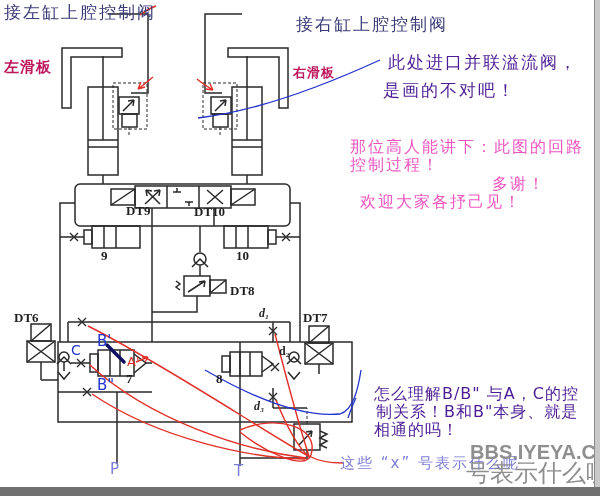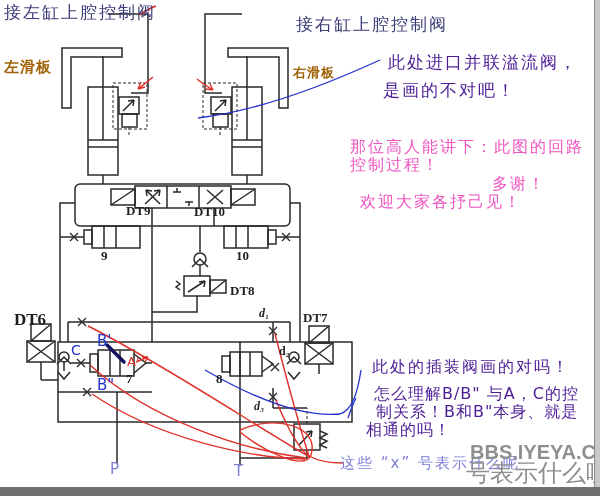--- a/index.html
+++ b/index.html
@@ -1,21 +1,21 @@
 <!DOCTYPE html>
 <html><head>
 <meta charset="utf-8">
 <style>
   html,body{margin:0;padding:0;}
   #canvas{position:relative;width:600px;height:496px;background:#ffffff;overflow:hidden;
           font-family:"DejaVu Sans",sans-serif;}
   .lbl{position:absolute;white-space:nowrap;line-height:1.1;}
   .ink{color:#1f1f1f;font-family:"Liberation Serif",serif;font-weight:bold;}
   .title{color:#3c3c78;font-size:17px;letter-spacing:2px;}
-  .plate{color:#a16207;font-weight:bold;font-size:15px;letter-spacing:1px;}
+  .plate{color:#be185d;font-weight:bold;font-size:15px;letter-spacing:1px;}
   .blue{color:#4c1d95;font-size:16px;letter-spacing:2px;}
   .pink{color:#ee55c0;font-size:16px;letter-spacing:2px;}
   .periwinkle{color:#7d7dd8;}
   .red{color:#e03028;}
   .wm{color:#8f8f8f;font-family:"Liberation Sans",sans-serif;}
   svg{position:absolute;left:0;top:0;}
   .vstrip{position:absolute;right:0;top:0;width:5px;height:496px;background:#c9c9c9;border-left:1px solid #8a8a8a;}
   .hstrip{position:absolute;left:0;top:487px;width:600px;height:9px;background:#707070;}
 </style>
 </head>
@@ -195,31 +195,30 @@
   <span class="lbl plate" style="left:293px;top:66px;font-size:13px">右滑板</span>
 
   <span class="lbl blue" style="left:388px;top:53px;font-size:17px">此处进口并联溢流阀，</span>
   <span class="lbl pink" style="left:350px;top:138px">那位高人能讲下：此图的回路</span>
 
   <span class="lbl blue" style="left:383px;top:81px;font-size:17px">是画的不对吧！</span>
   <span class="lbl pink" style="left:350px;top:156px">控制过程！</span>
   <span class="lbl pink" style="left:492px;top:175px">多谢！</span>
   <span class="lbl pink" style="left:360px;top:193px">欢迎大家各抒己见！</span>
 
-  <span class="lbl blue" style="left:372px;top:358px">此处的插装阀画的对吗！</span>
   <span class="lbl blue" style="left:374px;top:385px;letter-spacing:1px">怎么理解B/B" 与A，C的控</span>
   <span class="lbl blue" style="left:376px;top:403px;letter-spacing:1px">制关系！B和B"本身、就是</span>
-  <span class="lbl blue" style="left:366px;top:421px;letter-spacing:1px">相通的吗！</span>
+  <span class="lbl blue" style="left:374px;top:421px;letter-spacing:1px">相通的吗！</span>
 
   <span class="lbl periwinkle" style="left:340px;top:455px;font-size:15px;letter-spacing:2px">这些 “x” 号表示什么呢</span>
 
   <span class="lbl ink" style="left:126px;top:204px;font-size:13px">DT9</span>
   <span class="lbl ink" style="left:194px;top:205px;font-size:13px">DT10</span>
   <span class="lbl ink" style="left:230px;top:284px;font-size:13px">DT8</span>
-  <span class="lbl ink" style="left:14px;top:311px;font-size:17px">DT6</span>
+  <span class="lbl ink" style="left:14px;top:311px;font-size:13px">DT6</span>
   <span class="lbl ink" style="left:303px;top:311px;font-size:13px">DT7</span>
   <span class="lbl ink" style="left:101px;top:249px;font-size:13px">9</span>
   <span class="lbl ink" style="left:236px;top:249px;font-size:13px">10</span>
   <span class="lbl ink" style="left:126px;top:372px;font-size:13px">7</span>
   <span class="lbl ink" style="left:216px;top:372px;font-size:13px">8</span>
   <span class="lbl ink" style="left:259px;top:307px;font-size:12px;font-style:italic">d₁</span>
   <span class="lbl ink" style="left:279px;top:345px;font-size:12px;">d₂</span>
   <span class="lbl ink" style="left:254px;top:400px;font-size:12px;font-style:italic">d₃</span>
 
   <span class="lbl" style="left:71px;top:343px;color:#2233cc;font-size:14px">C</span>

